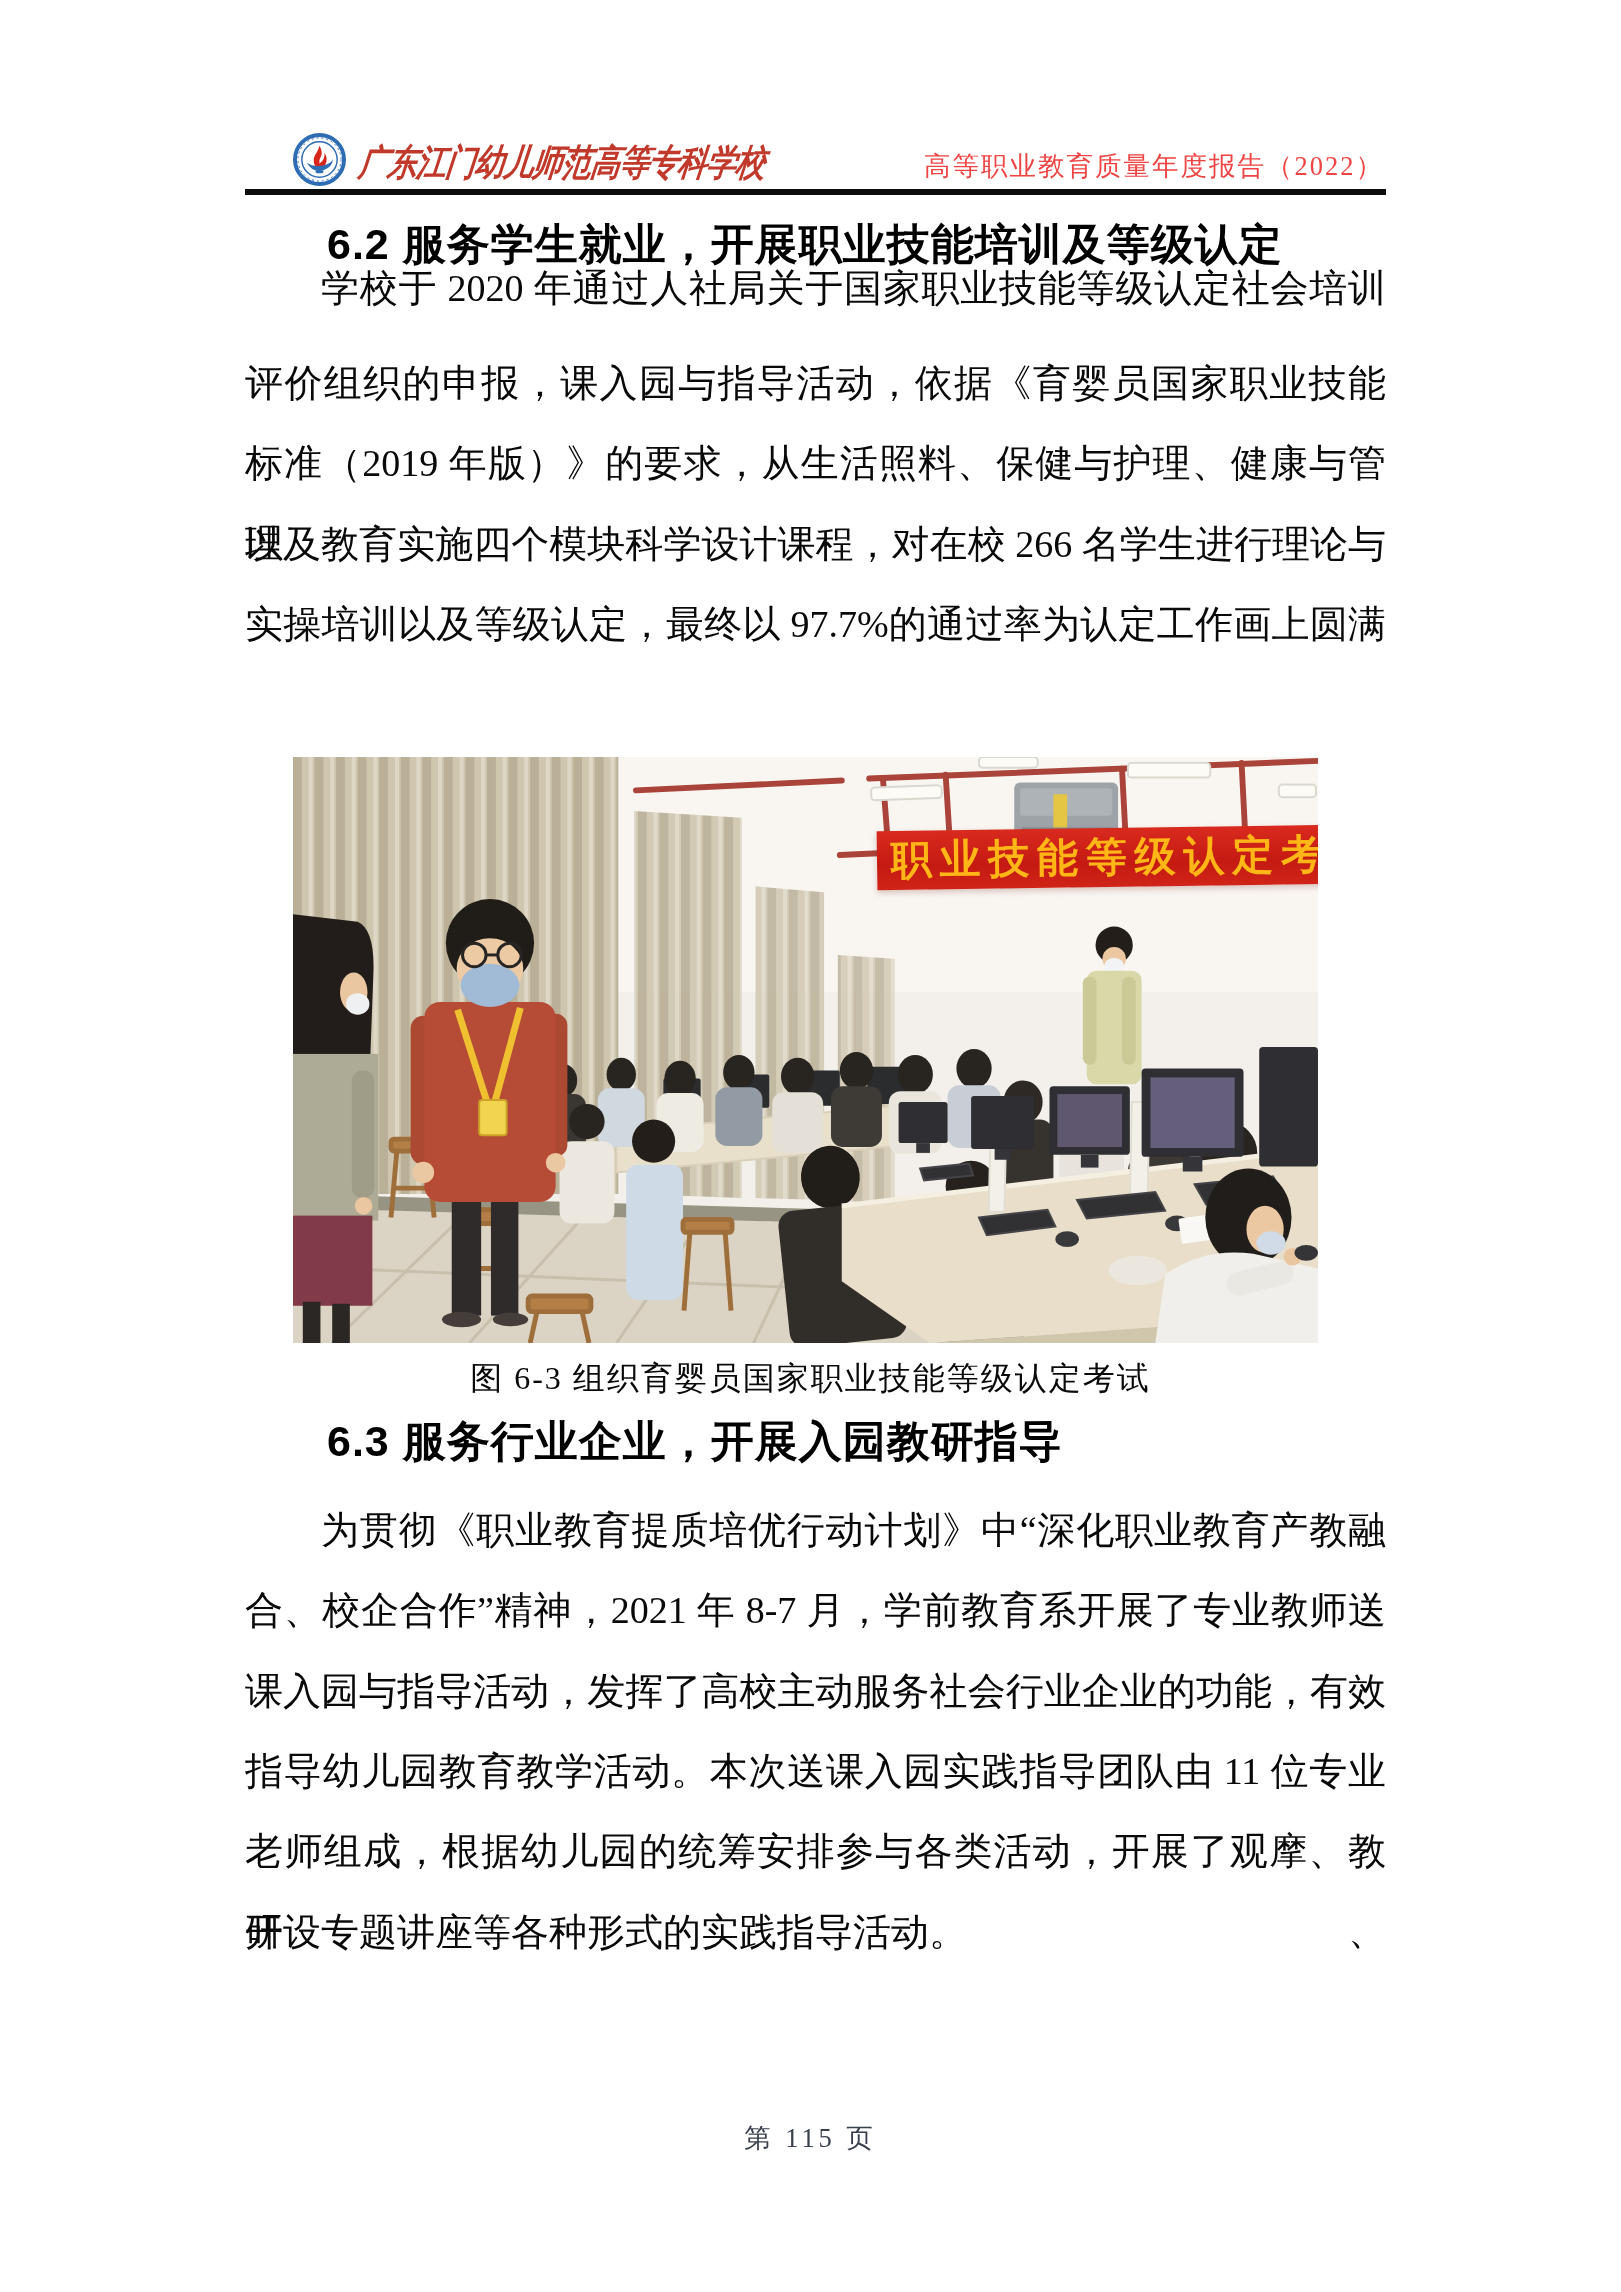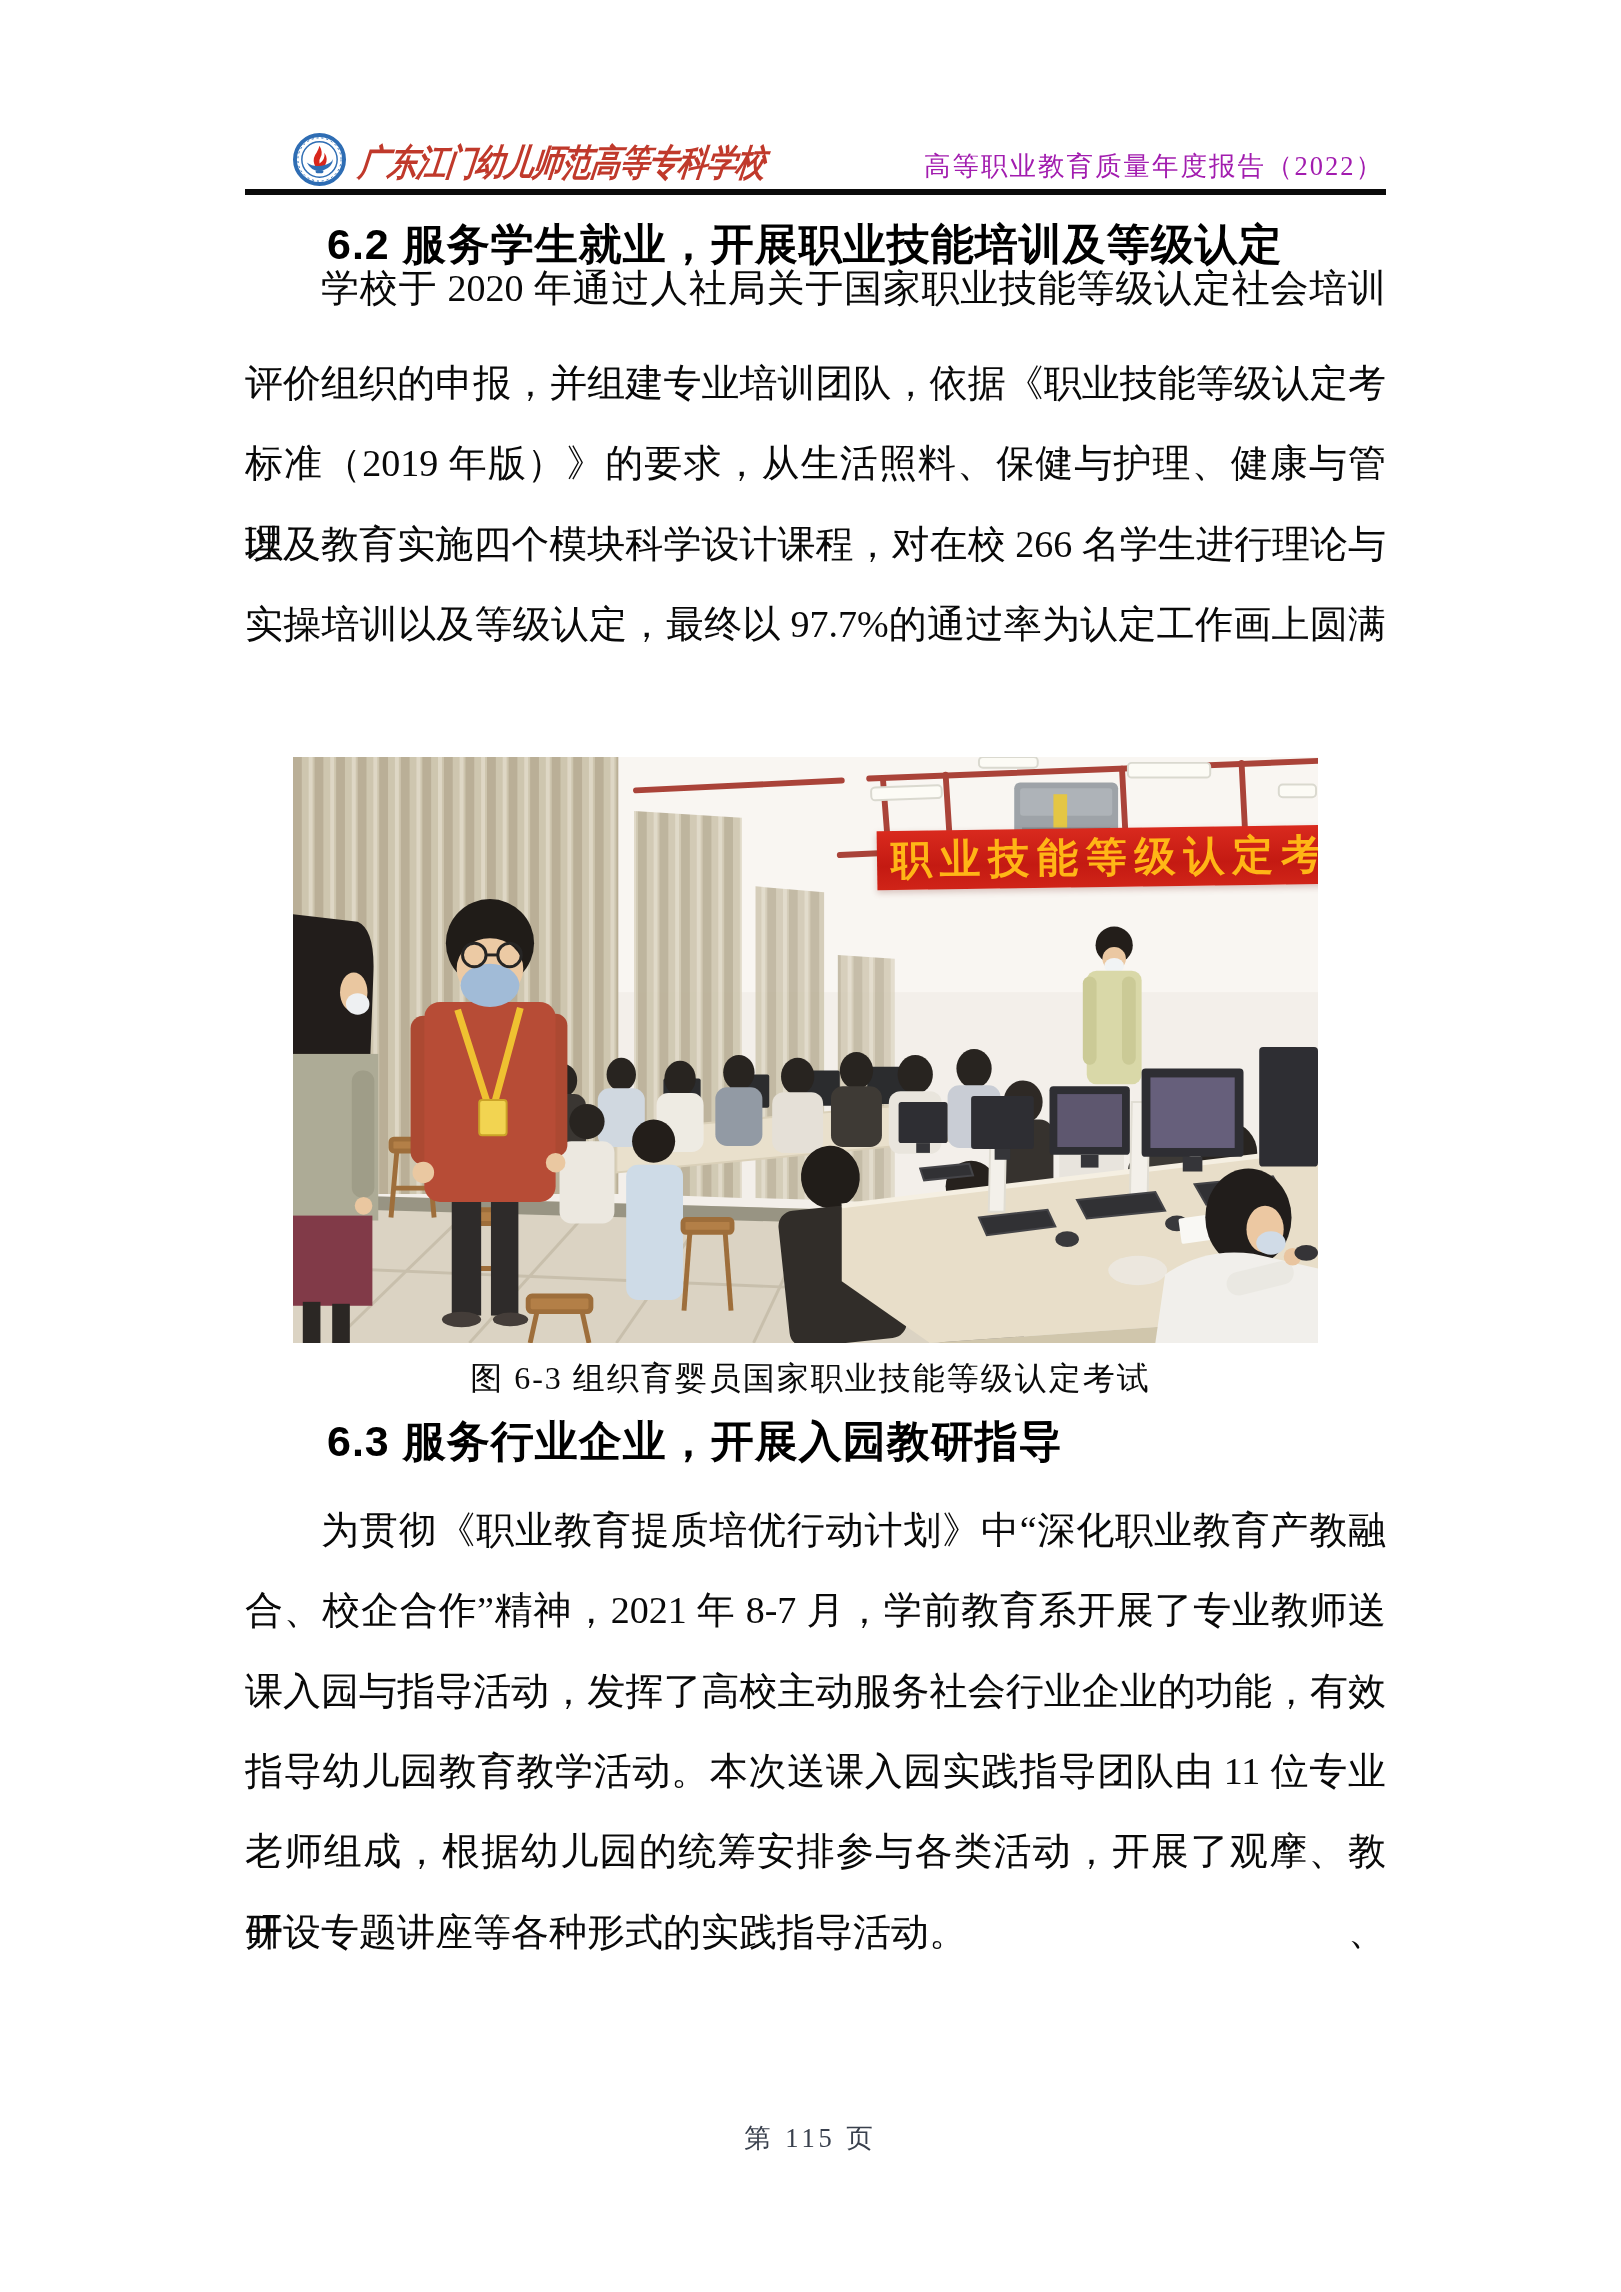--- a/index.html
+++ b/index.html
@@ -14,21 +14,21 @@
   
   .logo{position:absolute;left:293px;top:133px;width:53px;height:53px;}
   .school-name{
     position:absolute;left:359px;top:137px;height:51px;line-height:51px;
     font-size:30px;font-weight:bold;font-style:italic;color:#c0392b;
     letter-spacing:-1px;transform:skewX(-7deg) scaleY(1.22);transform-origin:left center;
     font-family:"Liberation Serif","DejaVu Serif",serif;white-space:nowrap;
   }
   .report-title{
     position:absolute;right:237px;top:147px;height:39px;line-height:39px;
-    font-size:26.5px;color:#a21caf;letter-spacing:2px;white-space:nowrap;
+    font-size:26.5px;color:#ef4444;letter-spacing:2px;white-space:nowrap;
     font-family:"Liberation Serif","DejaVu Serif",serif;
   }
   .header-rule{position:absolute;left:245px;top:189px;width:1141px;height:5.9px;background:#0b0b0b;}
   
   .h-sec{
     position:absolute;left:327px;white-space:nowrap;
     font-family:"Liberation Sans","DejaVu Sans",sans-serif;
     font-weight:700;font-size:43px;line-height:57px;color:#000;letter-spacing:1px;
   }
   .h62{top:216px;}
@@ -80,21 +80,21 @@
       <rect x="23" y="38" width="8" height="3" rx="1.5" fill="#2e6db4"></rect>
     </svg>
   </div>
   <div class="school-name">广东江门幼儿师范高等专科学校</div>
   <div class="report-title">高等职业教育质量年度报告（2022）</div>
   <div class="header-rule"></div>
 
   <div class="h-sec h62">6.2 服务学生就业，开展职业技能培训及等级认定</div>
 
   <div class="p-line indent" style="top:248px">学校于 2020 年通过人社局关于国家职业技能等级认定社会培训</div>
-  <div class="p-line" style="top:343px">评价组织的申报，并组建专业培训团队，依据《职业技能等级认定考</div>
+  <div class="p-line" style="top:343px">评价组织的申报，课入园与指导活动，依据《育婴员国家职业技能</div>
   <div class="p-line" style="top:423px">标准（2019 年版）》的要求，从生活照料、保健与护理、健康与管理</div>
   <div class="p-line" style="top:504px">以及教育实施四个模块科学设计课程，对在校 266 名学生进行理论与</div>
   <div class="p-line" style="top:584px">实操培训以及等级认定，最终以 97.7%的通过率为认定工作画上圆满</div>
 
   <div class="photo">
     <svg width="1025" height="586" viewBox="0 0 1046 598">
 
       <rect x="0" y="0" width="1046" height="598" fill="#f4f1ec"></rect>
       <rect x="0" y="0" width="1046" height="240" fill="#faf8f5"></rect>
 

